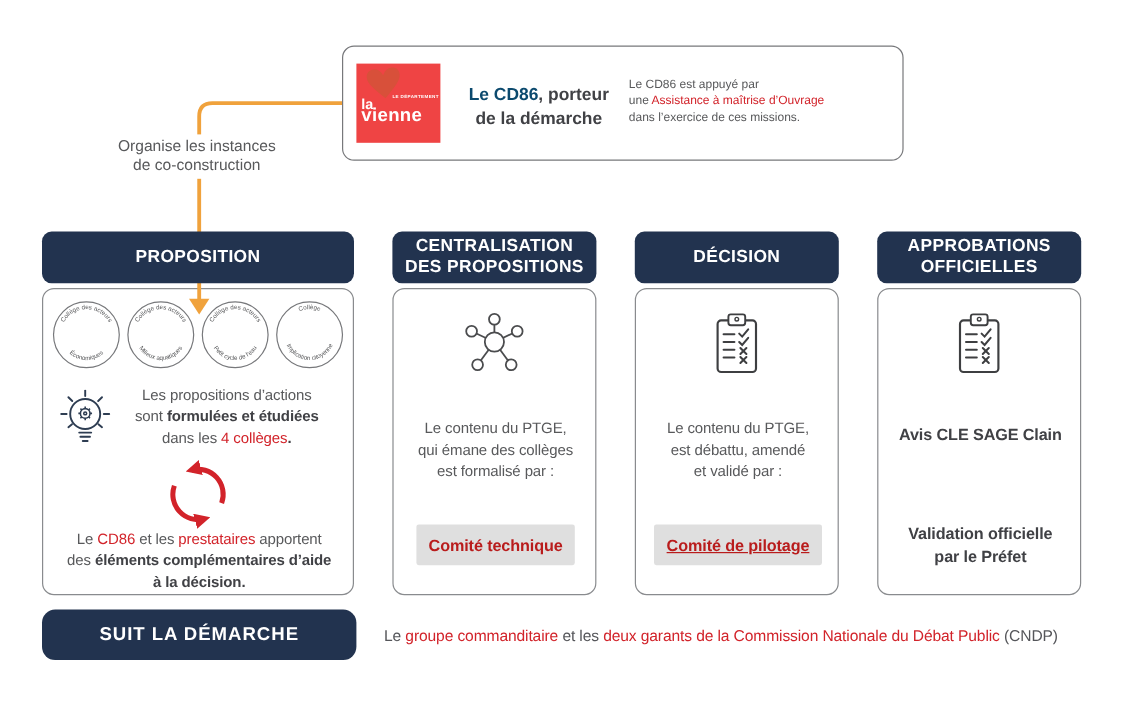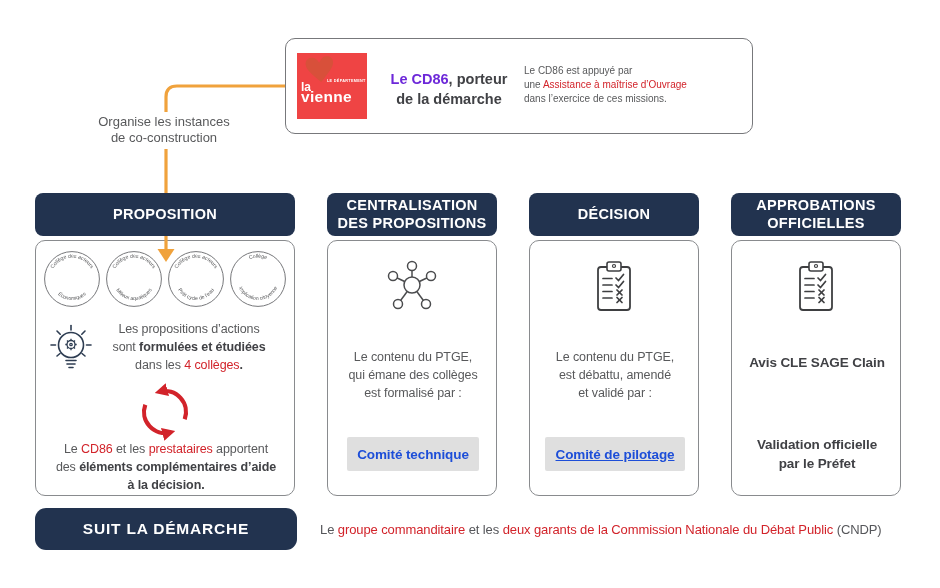--- a/index.html
+++ b/index.html
@@ -15,21 +15,21 @@
   #top-box {
     left:285px; top:38px; width:468px; height:96px; z-index:4;
     background:#fff; border:1.5px solid #77787B; border-radius:10px;
   }
   #logo { left:11px; top:14px; width:70px; height:66px; background:#ef4444; overflow:hidden; }
   #logo .la { left:4px; top:28px; color:#fff; font-weight:bold; font-size:12px; line-height:1; }
   #logo .tagline { left:30px; top:26px; color:#fff; font-weight:bold; font-size:3.8px; letter-spacing:.3px; }
   #logo .vienne { left:4px; top:36px; color:#fff; font-weight:bold; font-size:15.5px; line-height:1; letter-spacing:.3px; }
   #porteur { left:88px; top:30px; width:150px; text-align:center; font-size:14.5px; font-weight:bold; color:#404145; line-height:1.4; }
   #amo { left:238px; top:25px; width:218px; text-align:left; font-size:10px; line-height:1.38; color:#58595B; }
-  .red { color:#6d28d9; }
+  .red { color:#0c4a6e; }
   b.red { color:#D2232A; font-weight:normal; }
   b.dark { color:#404145; font-weight:bold; }
 
   
   #arrow-layer { left:0; top:0; width:940px; height:588px; z-index:3; pointer-events:none; }
   #arrow-label { left:84px; top:112px; width:160px; text-align:center; font-size:13px; line-height:1.25;
     color:#58595B; background:#fff; z-index:5; padding:2px 0; }
 
   
   .col-header {
@@ -56,21 +56,21 @@
   #idea-row { left:12px; top:80px; width:236px; display:flex; align-items:center; }
   #idea-row .body-text { flex:1; }
   #cycle-icon-wrap { left:0; top:138px; width:100%; display:flex; justify-content:center; }
   #cycle-text { left:4px; top:200px; width:252px; }
 
   
   .card-icon-wrap { left:0; top:18px; width:100%; display:flex; justify-content:center; }
   .mid-text { left:6px; top:108px; width:158px; }
   .chip { top:196px; height:34px; z-index:2; background:#DFDFDF; border-radius:2px;
     display:flex; align-items:center; justify-content:center;
-    color:#1d4ed8; font-weight:bold; font-size:13.5px; letter-spacing:-.1px; }
+    color:#b91c1c; font-weight:bold; font-size:13.5px; letter-spacing:-.1px; }
   #chip-technique { left:19px; width:132px; }
   #chip-pilotage { left:15px; width:140px;text-decoration:underline; }
   #avis-text { left:6px; top:112px; width:158px; font-weight:bold; color:#404145; font-size:13.5px; }
   #validation-text { left:6px; top:194px; width:158px; font-weight:bold; color:#404145; font-size:13.5px; }
 
   
   #footer-badge { left:35px; top:508px; width:262px; height:42px; background:#22334F; border-radius:11px;
     display:flex; align-items:center; justify-content:center;
     color:#fff; font-weight:bold; font-size:15.5px; letter-spacing:.8px; }
   #footer-text { left:320px; top:508px; height:42px; display:flex; align-items:center;

